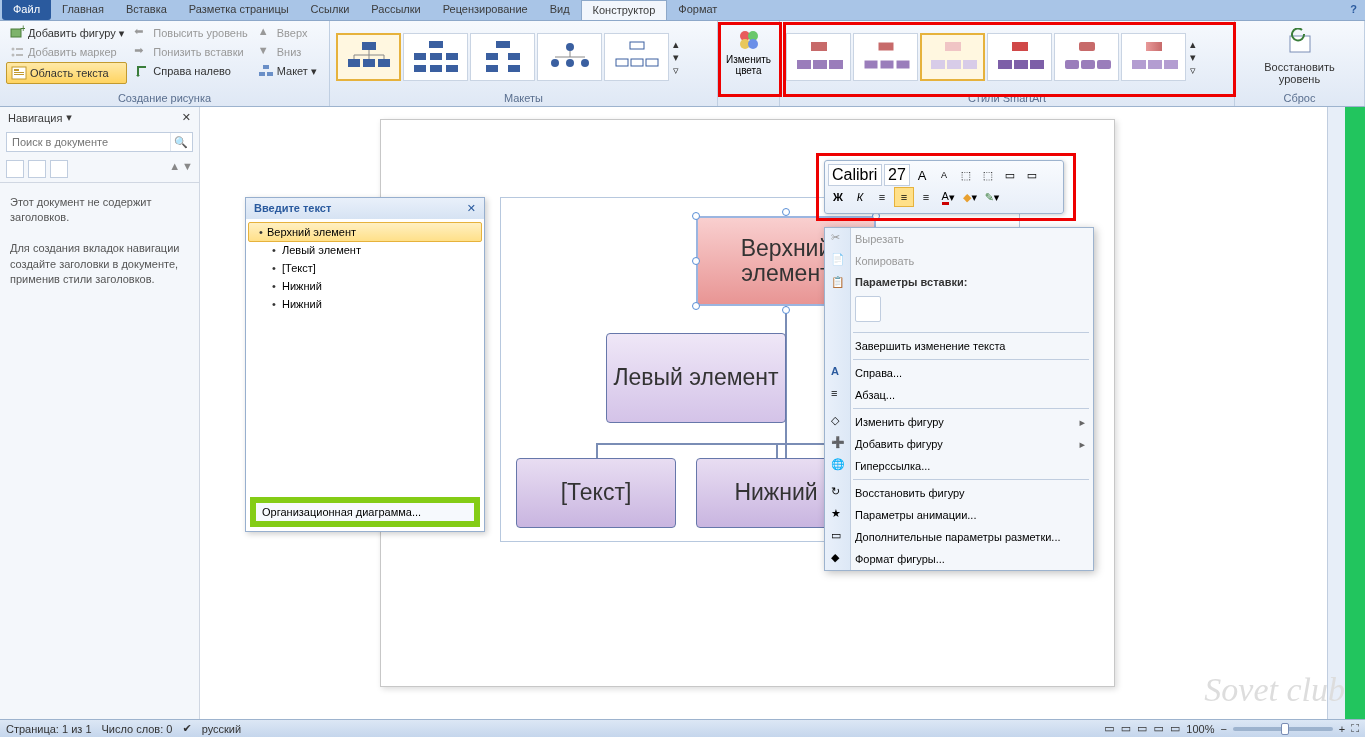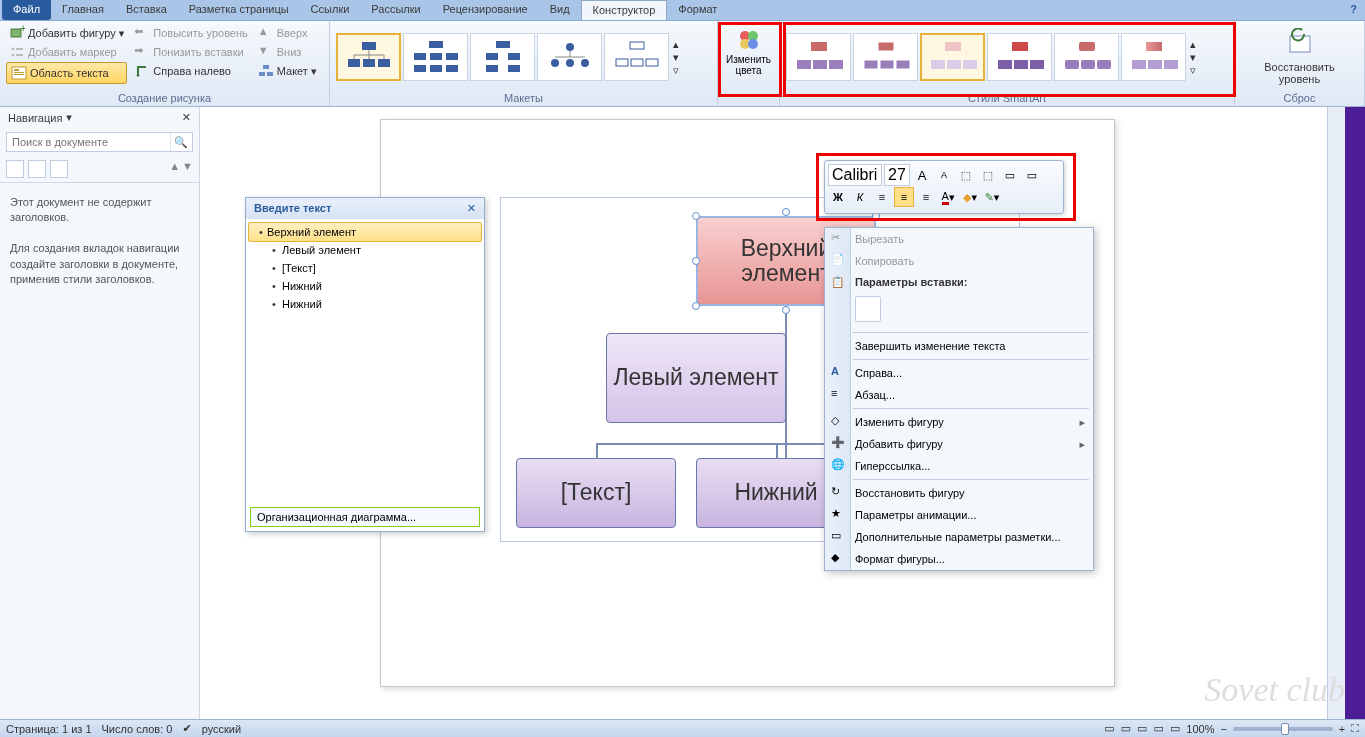--- a/index.html
+++ b/index.html
@@ -18,21 +18,21 @@
 .rbtn .ico{width:16px;height:16px;display:inline-block;}
 .vcol{display:flex;flex-direction:column;gap:1px;}
 .text-pane-btn{background:linear-gradient(#ffe9a7,#ffd461);border:1px solid #c29a2f;padding:2px 4px;border-radius:2px;}
 .layout-item{width:65px;height:48px;border:1px solid #c9d4e3;background:#fff;display:flex;align-items:center;justify-content:center;}
 .layout-item.sel{border:2px solid #e6b23c;background:#fff7e0;}
 .change-colors{display:flex;flex-direction:column;align-items:center;padding:2px 6px;cursor:pointer;}
 .style-item{width:65px;height:48px;border:1px solid #c9d4e3;background:#fff;display:flex;align-items:center;justify-content:center;}
 .style-item.sel{border:2px solid #e6b23c;background:#fff7e0;}
 .reset-group{display:flex;flex-direction:column;align-items:center;padding:4px 10px;}
 .red-box{position:absolute;border:3px solid #e00;pointer-events:none;}
-.workspace{position:absolute;top:107px;left:0;right:0;bottom:18px;background:#4c1d95;}
+.workspace{position:absolute;top:107px;left:0;right:0;bottom:18px;background:#22c55e;}
 .nav-pane{position:absolute;left:0;top:0;width:200px;bottom:0;border-right:1px solid #d0d7e2;background:#f4f7fb;}
 .nav-header{display:flex;align-items:center;padding:4px 8px;font-size:12px;color:#3b3b3b;}
 .nav-header .x{margin-left:auto;cursor:pointer;}
 .nav-header .dd{margin-left:4px;cursor:pointer;}
 .nav-search{margin:4px 6px;display:flex;border:1px solid #c0cddf;background:#fff;}
 .nav-search input{flex:1;border:none;padding:3px 5px;outline:none;font-size:11px;}
 .nav-search .mag{width:22px;display:flex;align-items:center;justify-content:center;border-left:1px solid #e0e6ef;color:#5a6f8f;}
 .nav-views{display:flex;gap:4px;padding:4px 6px;border-bottom:1px solid #d0d7e2;}
 .nav-views .v{width:18px;height:18px;border:1px solid #c0cddf;background:#fff;cursor:pointer;}
 .nav-views .arrows{margin-left:auto;display:flex;gap:2px;color:#888;}
@@ -41,21 +41,21 @@
 .page{position:absolute;left:180px;top:12px;width:735px;height:568px;background:#fff;border:1px solid #c7c7c7;box-shadow:2px 2px 6px rgba(0,0,0,0.15);}
 .text-entry{position:absolute;left:45px;top:90px;width:240px;height:335px;background:#fff;border:1px solid #97afce;box-shadow:2px 2px 6px rgba(0,0,0,0.2);}
 .te-header{background:linear-gradient(#e9f0fa,#d6e3f3);padding:4px 8px;color:#2a5a9e;font-weight:bold;display:flex;}
 .te-header .x{margin-left:auto;cursor:pointer;font-weight:normal;}
 .te-list{padding:4px 0;}
 .te-item{padding:3px 8px 3px 20px;cursor:pointer;position:relative;}
 .te-item.sel{background:linear-gradient(#fff0c2,#ffe089);border:1px solid #e6b23c;margin:-1px 2px;border-radius:2px;padding-left:18px;}
 .te-item.ind{padding-left:36px;}
 .te-item::before{content:"•";position:absolute;left:10px;top:3px;color:#333;}
 .te-item.ind::before{left:26px;}
-.te-footer{position:absolute;bottom:4px;left:4px;right:4px;border:1px solid #84cc16;padding:3px 6px;background:#f6f9fd;cursor:pointer;}
+.te-footer{position:absolute;bottom:4px;left:4px;right:4px;border:6px solid #84cc16;padding:3px 6px;background:#f6f9fd;cursor:pointer;}
 .smartart{position:absolute;left:300px;top:90px;width:520px;height:345px;border:1px solid #b7c8de;background:#fff;}
 .sa-node{position:absolute;border:1px solid #6677aa;border-radius:4px;display:flex;align-items:center;justify-content:center;font-size:23px;color:#333;text-align:center;line-height:1.1;}
 .sa-top{left:195px;top:18px;width:180px;height:90px;background:linear-gradient(#f9cfcf,#e89594);border:2px solid #9bb5e0;}
 .sa-left{left:105px;top:135px;width:180px;height:90px;background:linear-gradient(#efe7f7,#d4c3e8);}
 .sa-b1{left:15px;top:260px;width:160px;height:70px;background:linear-gradient(#e8ddf2,#c9b5e0);}
 .sa-b2{left:195px;top:260px;width:160px;height:70px;background:linear-gradient(#e8ddf2,#c9b5e0);}
 .sa-b3{left:375px;top:260px;width:130px;height:70px;background:linear-gradient(#e8ddf2,#c9b5e0);}
 .sa-line{position:absolute;background:#7a8db5;}
 .handle{position:absolute;width:8px;height:8px;background:#fff;border:1px solid #5a8fd6;border-radius:50%;}
 .mini-toolbar{position:absolute;left:624px;top:53px;width:240px;height:54px;background:linear-gradient(#f9fbfe,#e7eef8);border:1px solid #9db3ce;border-radius:3px;box-shadow:1px 1px 4px rgba(0,0,0,0.2);padding:3px;}

